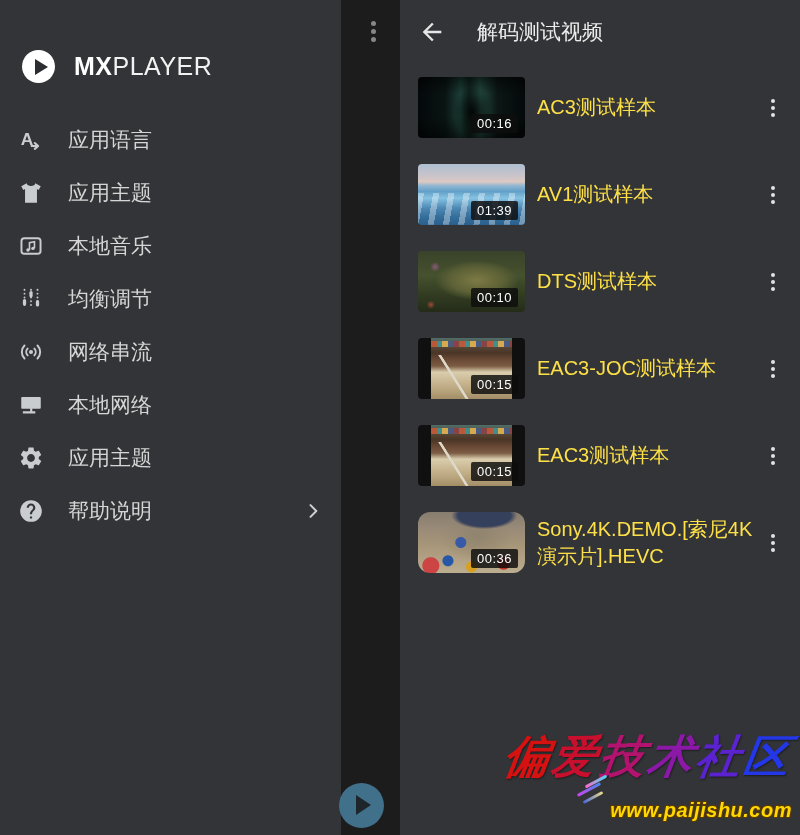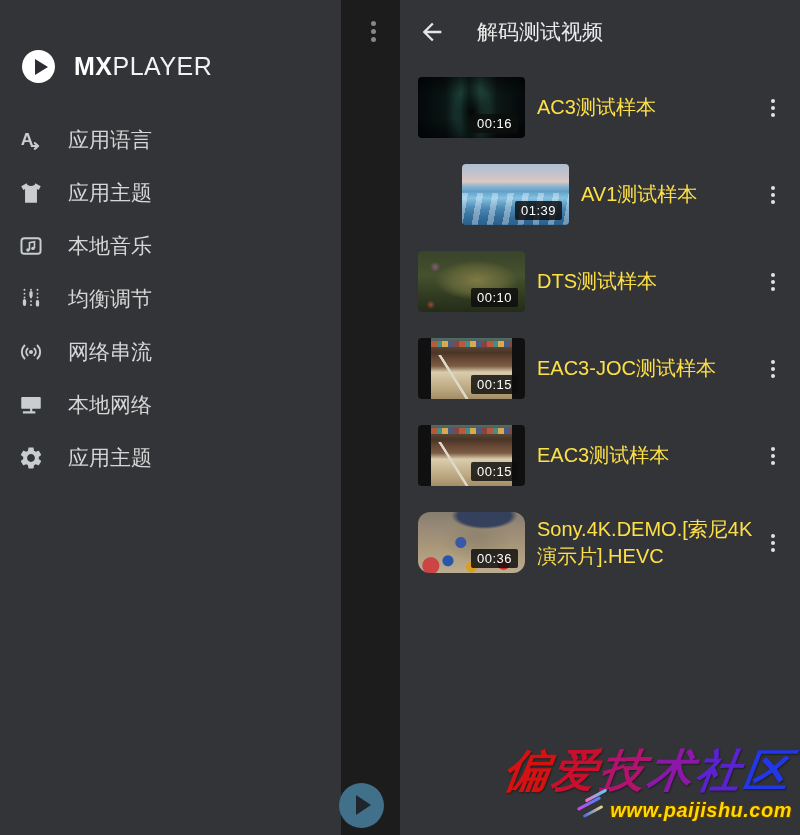--- a/index.html
+++ b/index.html
@@ -54,21 +54,21 @@
   .row-kebab i { width:4px; height:4px; border-radius:50%; background:#e2e2e2; }
 
   
   .thumb-dark-window { background:
       radial-gradient(ellipse 26px 36px at 51% 58%, rgba(0,0,0,.85), rgba(0,0,0,0) 72%),
       linear-gradient(180deg, rgba(0,0,0,.55), rgba(0,0,0,0) 28%, rgba(0,0,0,0) 66%, rgba(0,0,0,.6)),
       linear-gradient(90deg,#04080a 0%,#0a1514 26%,#1d4038 40%,#122620 48%,#234a40 58%,#0c1715 74%,#04080a 100%); }
 
   .thumb-iceberg { background:
       repeating-linear-gradient(100deg, rgba(255,255,255,.34) 0 6px, rgba(255,255,255,0) 6px 15px) 0 100%/100% 52% no-repeat,
-      linear-gradient(180deg,#aebfd1 0%,#cac4c9 20%,#ddc9c3 29%,#8fb6d2 36%,#63a0c8 45%,#86c2e2 56%,#4e89b4 72%,#356f9c 86%,#2a5f8c 100%); margin-left: 44px; }
+      linear-gradient(180deg,#aebfd1 0%,#cac4c9 20%,#ddc9c3 29%,#8fb6d2 36%,#63a0c8 45%,#86c2e2 56%,#4e89b4 72%,#356f9c 86%,#2a5f8c 100%); }
 
   .thumb-underwater { background:
       radial-gradient(ellipse 55px 26px at 55% 48%, #7d7a45 0%, #5d6136 48%, rgba(0,0,0,0) 76%),
       radial-gradient(circle 7px at 16% 26%, #8a5a7a, rgba(0,0,0,0) 70%),
       radial-gradient(circle 6px at 12% 88%, #a04838, rgba(0,0,0,0) 70%),
       linear-gradient(180deg,#39432a 0%,#46512e 40%,#333d22 70%,#242c19 100%); }
 
   .thumb-livingroom::before { content:""; position:absolute; top:0; bottom:0; left:13px; right:13px; background:
       repeating-linear-gradient(90deg,#b85a3a 0 6px,#3f8f8f 6px 11px,#d8aa50 11px 17px,#4a5a80 17px 23px,#884444 23px 28px) 0 6%/100% 10% no-repeat,
       linear-gradient(58deg, rgba(0,0,0,0) 46%, #ded8c8 47% 50%, rgba(0,0,0,0) 51%) 0 100%/58% 72% no-repeat,
@@ -88,21 +88,21 @@
   .watermark { position:absolute; right:8px; bottom:13px; text-align:right; pointer-events:none; }
   .wm-text { font-size:45px; line-height:50px; letter-spacing:3px; white-space:nowrap; }
   .wm-text i { font-style:italic; font-weight:800; display:inline-block; transform:skewX(-8deg);
                text-shadow:1px 1px 2px rgba(0,0,0,.45); font-family:"DejaVu Serif", serif; }
   .wm-text i:nth-child(1){ color:#d51111; }
   .wm-text i:nth-child(2){ color:#c80f2d; }
   .wm-text i:nth-child(3){ color:#b2136e; }
   .wm-text i:nth-child(4){ color:#8c18a8; }
   .wm-text i:nth-child(5){ color:#5a23cf; }
   .wm-text i:nth-child(6){ color:#2337e6; }
-  .wm-url { margin-top:3px; font-size:20px; font-weight:700; font-style:italic; color:#ffd800; letter-spacing:.5px;
+  .wm-url { margin-top:17px; font-size:20px; font-weight:700; font-style:italic; color:#ffd800; letter-spacing:.5px;
             text-shadow:1px 1px 0 #5a3a00, -1px -1px 0 #5a3a00, 1px -1px 0 #5a3a00, -1px 1px 0 #5a3a00; }
   .wm-streaks { position:absolute; left:66px; top:48px; }
   .wm-streaks i { display:block; height:3px; border-radius:2px;
                   background:linear-gradient(90deg,#ff66cc,#44ddee); transform:rotate(-28deg); }
   .wm-streaks i:nth-child(1){ width:24px; margin-left:14px; }
   .wm-streaks i:nth-child(2){ width:26px; margin:5px 0 0 6px; background:linear-gradient(90deg,#cc44ee,#4488ee); }
   .wm-streaks i:nth-child(3){ width:22px; margin:5px 0 0 12px; background:linear-gradient(90deg,#4466dd,#eedd88); }
 </style>
 </head>
 <body>
@@ -187,20 +187,33 @@
   <div class="menu-item">
     <span class="mi-icon">
             <svg viewBox="0 0 24 24" fill="#c9cdd0">
               <path d="M19.14 12.94c.04-.3.06-.61.06-.94 0-.32-.02-.64-.07-.94l2.03-1.58c.18-.14.23-.41.12-.61l-1.92-3.32c-.12-.22-.37-.29-.59-.22l-2.39.96c-.5-.38-1.03-.7-1.62-.94l-.36-2.54c-.04-.24-.24-.41-.48-.41h-3.84c-.24 0-.43.17-.47.41l-.36 2.54c-.59.24-1.13.57-1.62.94l-2.39-.96c-.22-.08-.47 0-.59.22L2.74 8.87c-.12.21-.08.47.12.61l2.03 1.58c-.05.3-.09.63-.09.94s.02.64.07.94l-2.03 1.58c-.18.14-.23.41-.12.61l1.92 3.32c.12.22.37.29.59.22l2.39-.96c.5.38 1.03.7 1.62.94l.36 2.54c.05.24.24.41.48.41h3.84c.24 0 .44-.17.47-.41l.36-2.54c.59-.24 1.13-.56 1.62-.94l2.39.96c.22.08.47 0 .59-.22l1.92-3.32c.12-.22.07-.47-.12-.61l-2.01-1.58zM12 15.6c-1.98 0-3.6-1.62-3.6-3.6s1.62-3.6 3.6-3.6 3.6 1.62 3.6 3.6-1.62 3.6-3.6 3.6z"></path>
             </svg>
           </span>
     <span class="mi-label">应用主题</span>
 
   </div>
 
+  <div class="menu-item">
+    <span class="mi-icon">
+            <svg viewBox="0 0 24 24" fill="#c9cdd0">
+              <path d="M12 2a10 10 0 1 0 0 20 10 10 0 0 0 0-20zm1 17h-2v-2h2v2zm2.07-7.75l-.9.92C13.45 12.9 13 13.5 13 15h-2v-.5c0-1.1.45-2.1 1.17-2.83l1.24-1.26A1.96 1.96 0 0 0 14 9a2 2 0 1 0-4 0H8a4 4 0 1 1 8 0c0 .88-.36 1.68-.93 2.25z"></path>
+            </svg>
+          </span>
+    <span class="mi-label">帮助说明</span>
+    <span class="mi-chevron">
+      <svg viewBox="0 0 24 24" fill="none" stroke="#cfcfcf" stroke-width="2.4" stroke-linecap="round" stroke-linejoin="round">
+              <path d="M9 5l7 7-7 7"></path>
+            </svg>
+    </span>
+  </div>
 </nav>
   </aside>
 
   <div class="scrim-strip">
     <div class="strip-kebab">
         <i></i>
         <i></i>
         <i></i>
       </div>
     <div class="fab">

